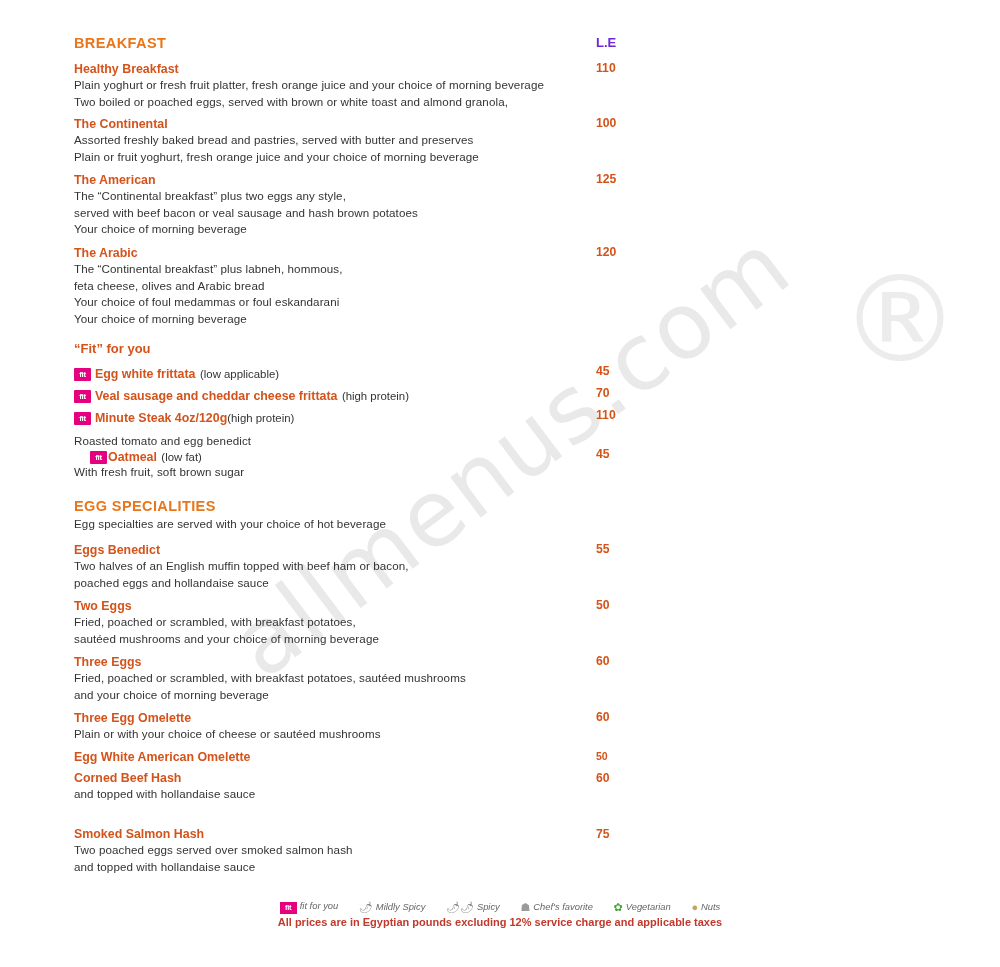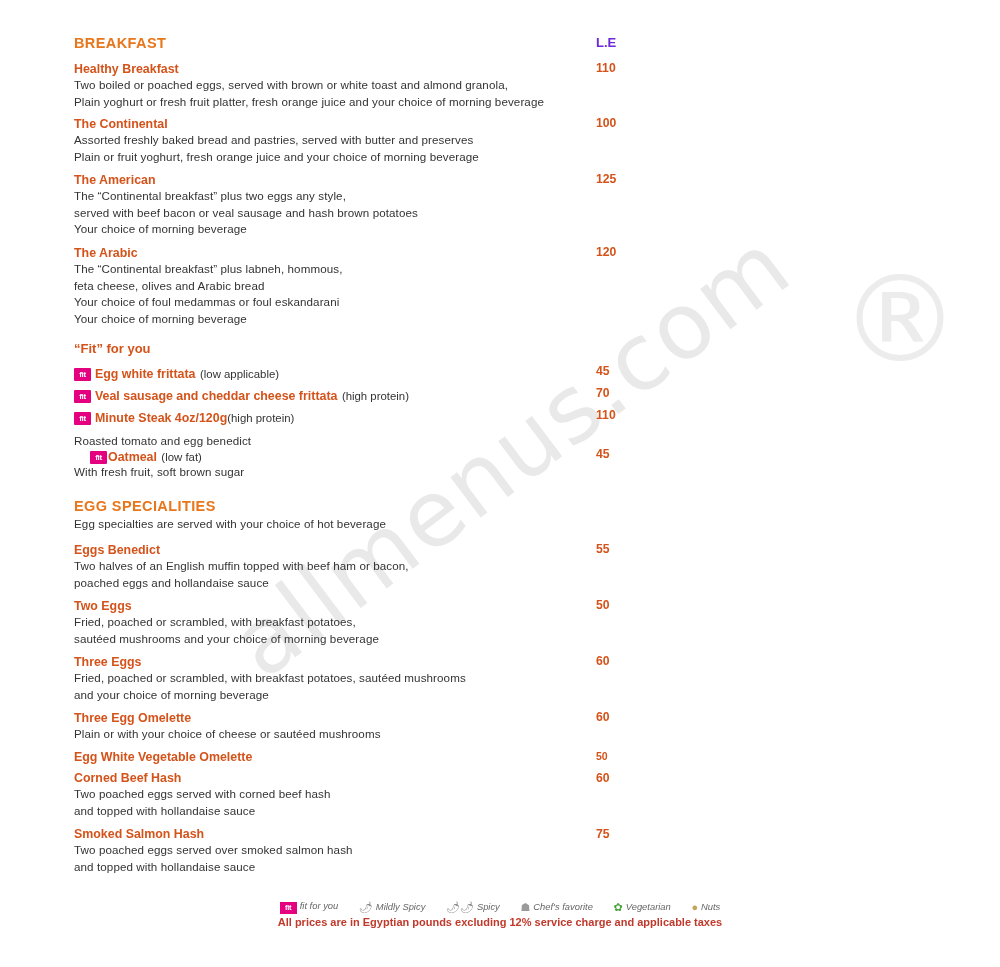--- a/index.html
+++ b/index.html
@@ -228,22 +228,22 @@
 
   <div class="content">
 
     <div class="section" style="left:74px; top:34px;">
       <span class="sec-title">BREAKFAST</span>
     </div>
     <div class="price-col-label" style="top:35px;">L.E</div>
 
     <div class="item" style="top:61px;">
       <p class="item-name">Healthy Breakfast</p>
+      <p class="item-desc">Plain yoghurt or fresh fruit platter, fresh orange juice and your choice of morning beverage</p>
       <p class="item-desc">Two boiled or poached eggs, served with brown or white toast and almond granola,</p>
-      <p class="item-desc">Plain yoghurt or fresh fruit platter, fresh orange juice and your choice of morning beverage</p>
     </div>
     <div class="price" style="top:61px;">110</div>
 
     <div class="item" style="top:116px;">
       <p class="item-name">The Continental</p>
       <p class="item-desc">Assorted freshly baked bread and pastries, served with butter and preserves</p>
       <p class="item-desc">Plain or fruit yoghurt, fresh orange juice and your choice of morning beverage</p>
     </div>
     <div class="price" style="top:116px;">100</div>
 
@@ -322,27 +322,26 @@
     </div>
     <div class="price" style="top:654px;">60</div>
 
     <div class="item" style="top:710px;">
       <p class="item-name">Three Egg Omelette</p>
       <p class="item-desc">Plain or with your choice of cheese or sautéed mushrooms</p>
     </div>
     <div class="price" style="top:710px;">60</div>
 
     <div class="item" style="top:749px;">
-      <p class="item-name">Egg White Vegetable Omelette</p>
+      <p class="item-name">Egg White American Omelette</p>
     </div>
     <div class="price small" style="top:750px;">50</div>
 
     <div class="item" style="top:770px;">
       <p class="item-name">Corned Beef Hash</p>
-      <p class="item-desc">Two poached eggs served with corned beef hash</p>
       <p class="item-desc">and topped with hollandaise sauce</p>
     </div>
     <div class="price" style="top:771px;">60</div>
 
     <div class="item" style="top:826px;">
       <p class="item-name">Smoked Salmon Hash</p>
       <p class="item-desc">Two poached eggs served over smoked salmon hash</p>
       <p class="item-desc">and topped with hollandaise sauce</p>
     </div>
     <div class="price" style="top:827px;">75</div>

